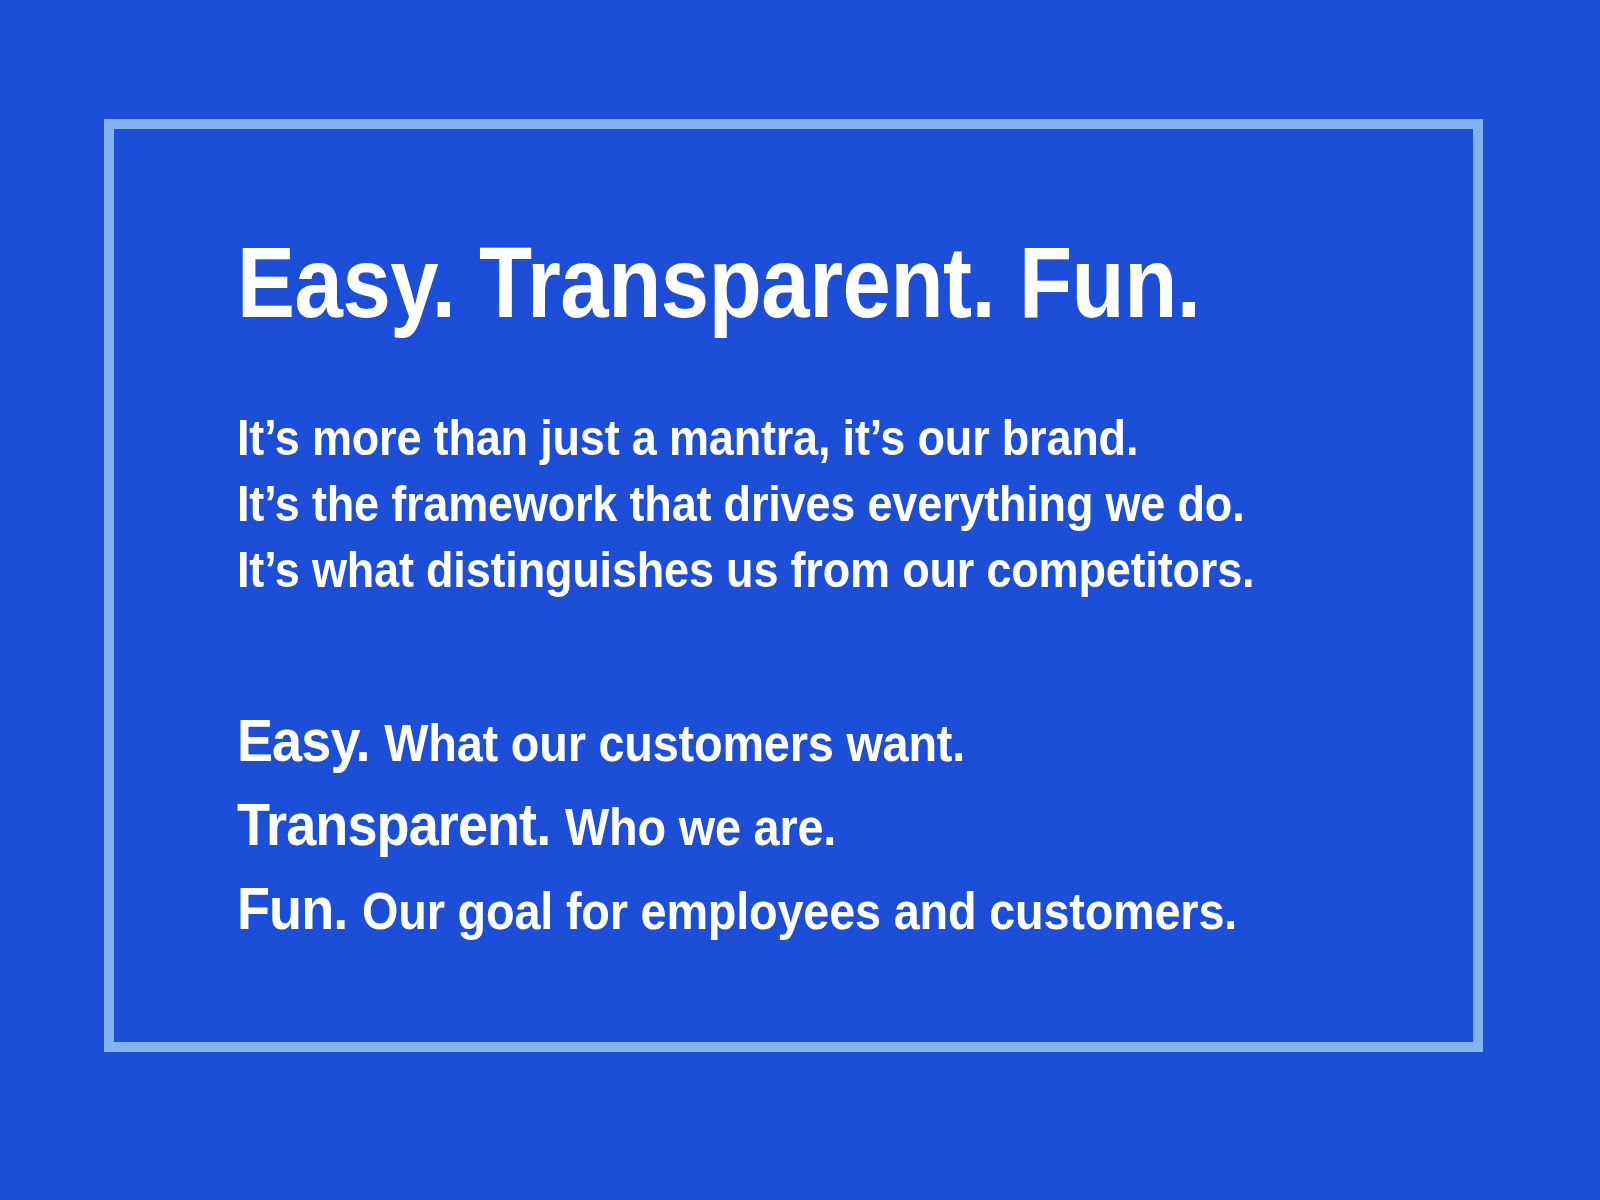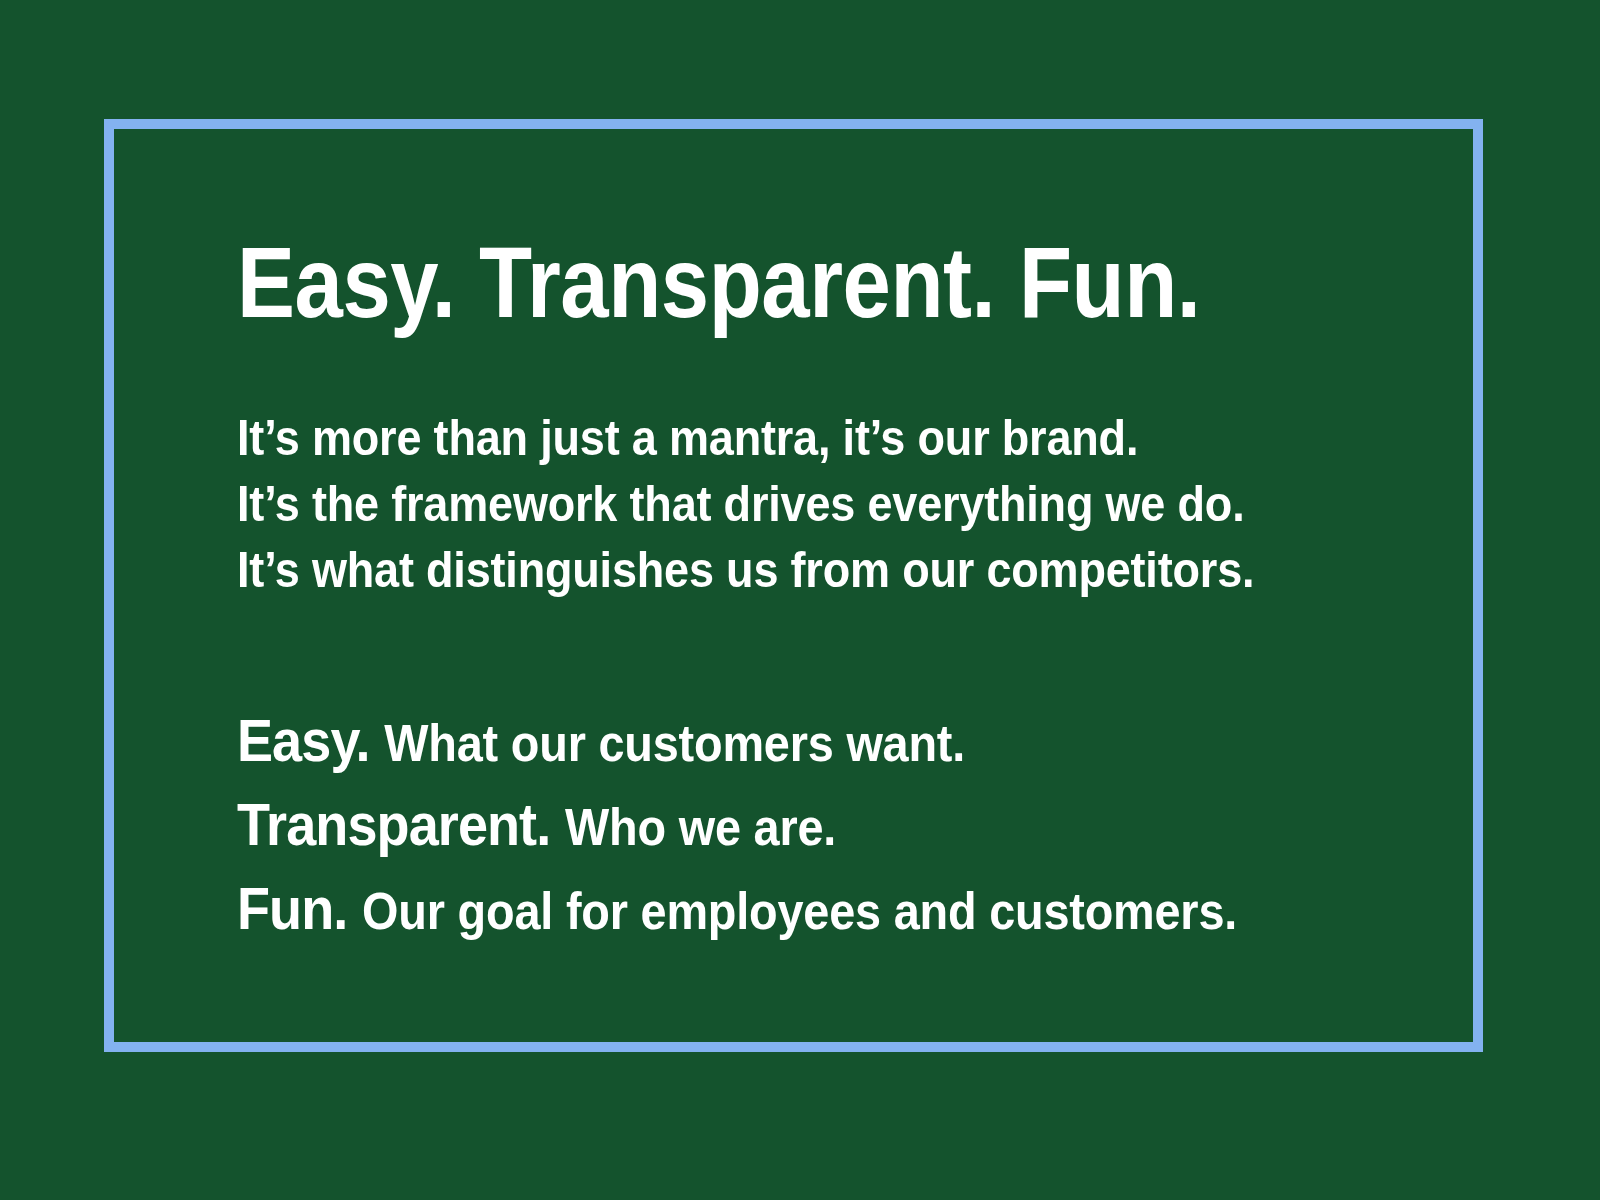--- a/index.html
+++ b/index.html
@@ -10,21 +10,21 @@
     width: 1600px;
     height: 1200px;
     overflow: hidden;
     font-family: "Liberation Sans", "DejaVu Sans", sans-serif;
   }
 
   .slide {
     position: relative;
     width: 1600px;
     height: 1200px;
-    background: #14532d;
+    background: #1d4ed8;
     box-sizing: border-box;
   }
 
   
   .frame {
     position: absolute;
     left: 104px;
     top: 119px;
     width: 1379px;
     height: 933px;

